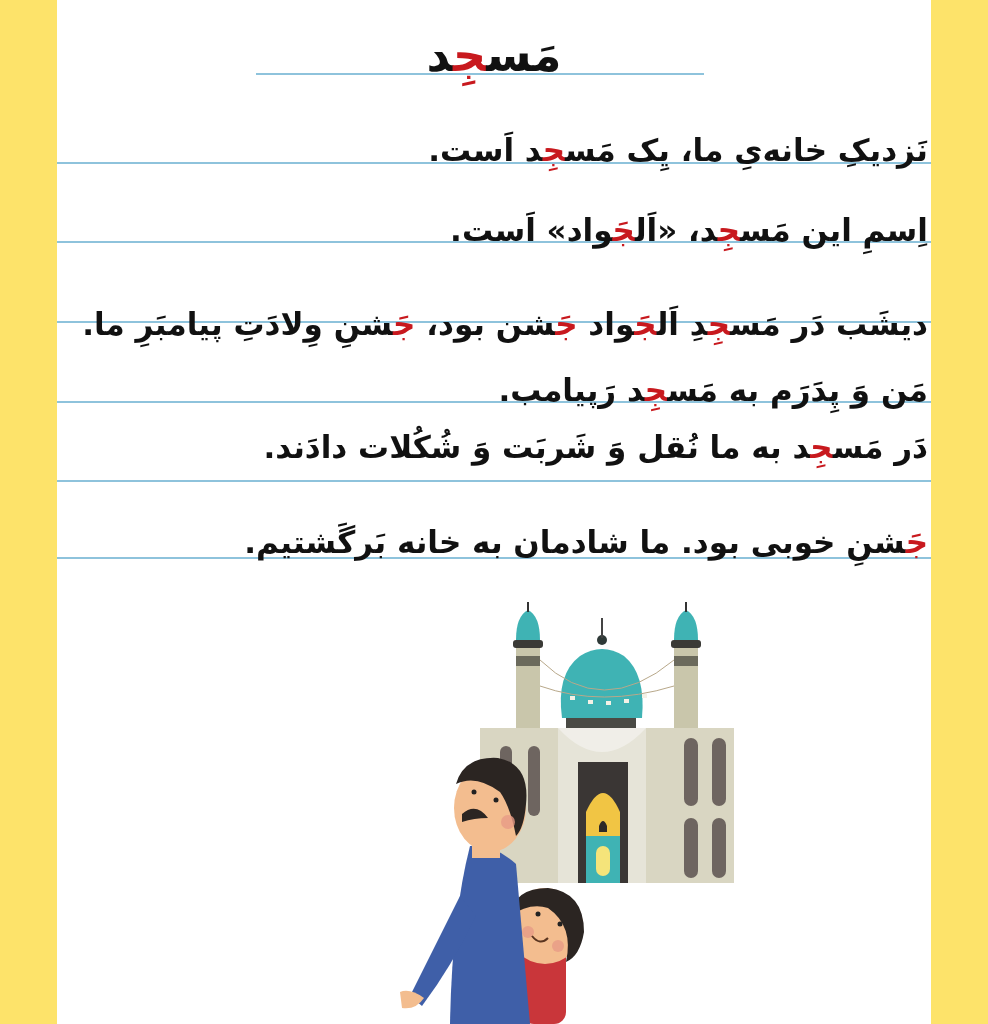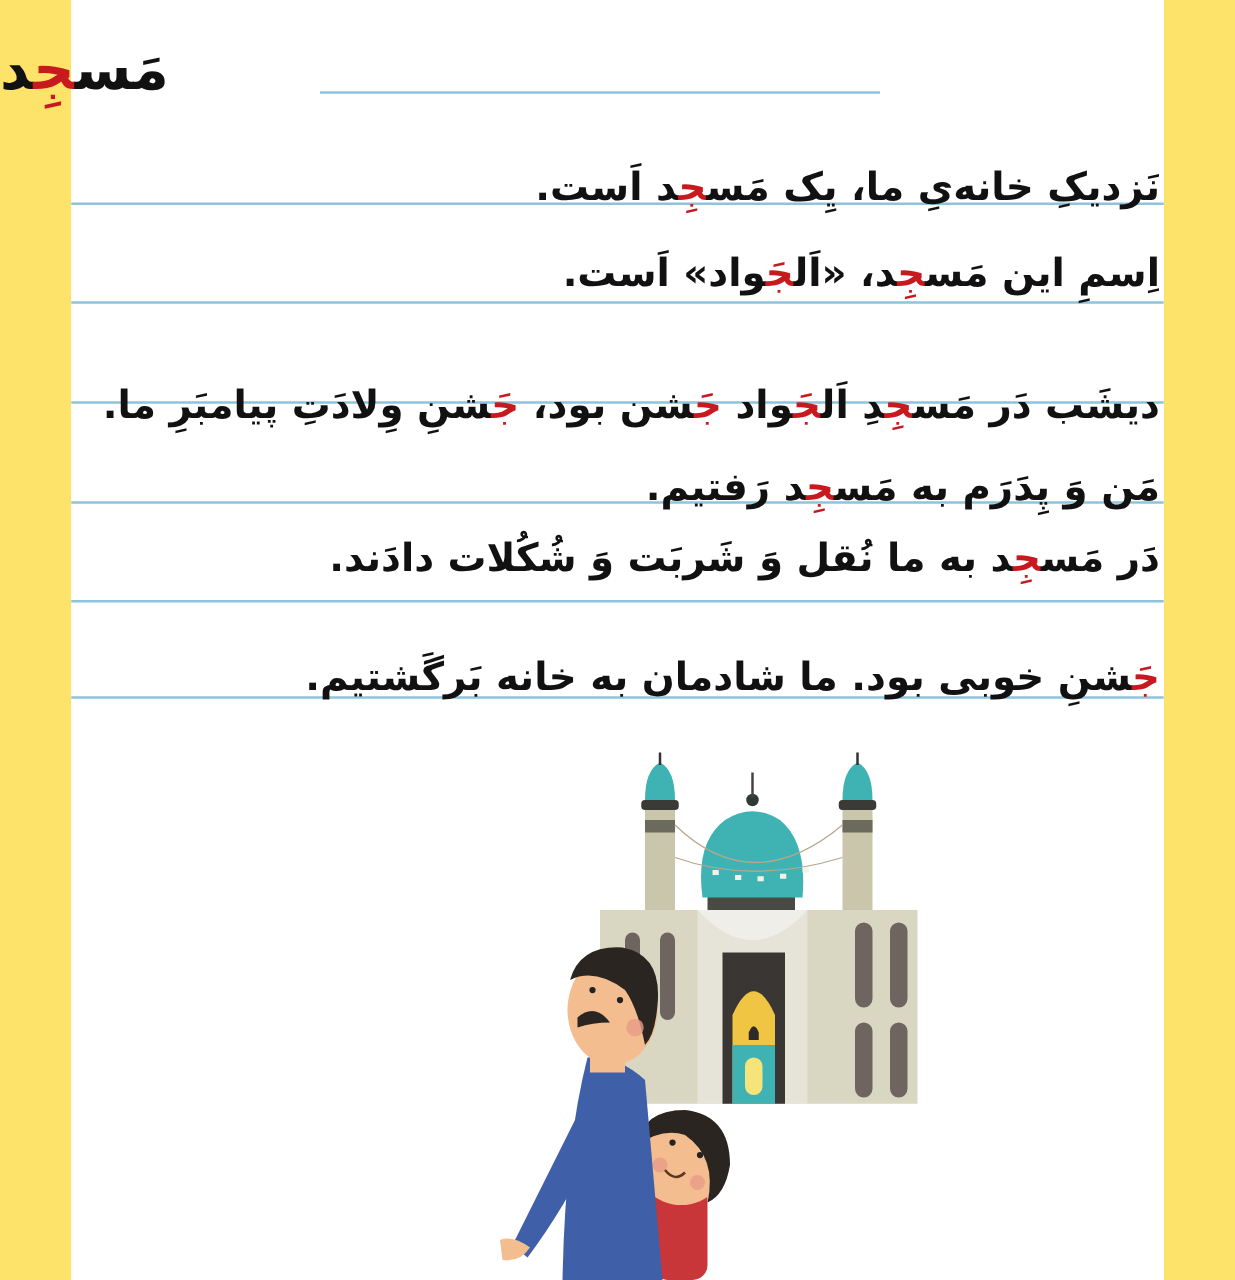--- a/index.html
+++ b/index.html
@@ -2,21 +2,21 @@
 <html><head>
 <meta charset="utf-8">
 <style>
   html, body { margin:0; padding:0; }
   body { width:988px; height:1024px; position:relative; overflow:hidden; background:#ffffff; font-family:"DejaVu Sans", sans-serif; }
   .border-left { position:absolute; left:0; top:0; width:57px; height:1024px; background:#fde36a; }
   .border-right { position:absolute; left:931px; top:0; width:57px; height:1024px; background:#fde36a; }
   .page { position:absolute; left:57px; top:0; width:874px; height:1024px; background:#ffffff; }
   .title-rule { position:absolute; left:256px; top:73px; width:448px; height:2px; background:#8ec3dc; }
   .rule { position:absolute; left:57px; width:874px; height:2px; background:#8ec3dc; }
-  .title { position:absolute; left:0; width:988px; top:20px; text-align:left; direction:rtl; font-size:46px; font-weight:bold; color:#111; line-height:70px; }
+  .title { position:absolute; left:0; width:988px; top:20px; text-align:center; direction:rtl; font-size:46px; font-weight:bold; color:#111; line-height:70px; }
   .line { position:absolute; right:60px; direction:rtl; text-align:center; font-size:31px; font-weight:bold; color:#111; white-space:nowrap; line-height:48px; }
   .red { color:#c8191e; }
   .illus { position:absolute; left:380px; top:596px; width:380px; height:428px; }
 </style>
 </head>
 <body>
 
 <div class="border-left"></div>
 <div class="border-right"></div>
 <div class="page"></div>
@@ -28,30 +28,30 @@
 <div class="rule" style="top:241px"></div>
 <div class="rule" style="top:321px"></div>
 <div class="rule" style="top:401px"></div>
 <div class="rule" style="top:480px"></div>
 <div class="rule" style="top:557px"></div>
 
 <div class="line" style="top:126px">
   <span>نَزدیکِ خانه‌یِ ما، یِک مَس</span><span class="red">جِ</span><span>د اَست.</span>
 </div>
 
-<div class="line" style="top:195px">
+<div class="line" style="top:206px">
   <span>اِسمِ این مَس</span><span class="red">جِ</span><span>د، «اَل</span><span class="red">جَ</span><span>واد» اَست.</span>
 </div>
 
 <div class="line" style="top:300px">
   <span>دیشَب دَر مَس</span><span class="red">جِ</span><span>دِ اَل</span><span class="red">جَ</span><span>واد </span><span class="red">جَ</span><span>شن بود، </span><span class="red">جَ</span><span>شنِ وِلادَتِ پیامبَرِ ما.</span>
 </div>
 
 <div class="line" style="top:366px">
-  <span>مَن وَ پِدَرَم به مَس</span><span class="red">جِ</span><span>د رَفتیم.</span>
+  <span>مَن وَ پِدَرَم به مَس</span><span class="red">جِ</span><span>د رَپیامب.</span>
 </div>
 
 <div class="line" style="top:423px">
   <span>دَر مَس</span><span class="red">جِ</span><span>د به ما نُقل وَ شَربَت وَ شُکُلات دادَند.</span>
 </div>
 
 <div class="line" style="top:518px">
   <span></span><span class="red">جَ</span><span>شنِ خوبی بود. ما شادمان به خانه بَرگَشتیم.</span>
 </div>
 

